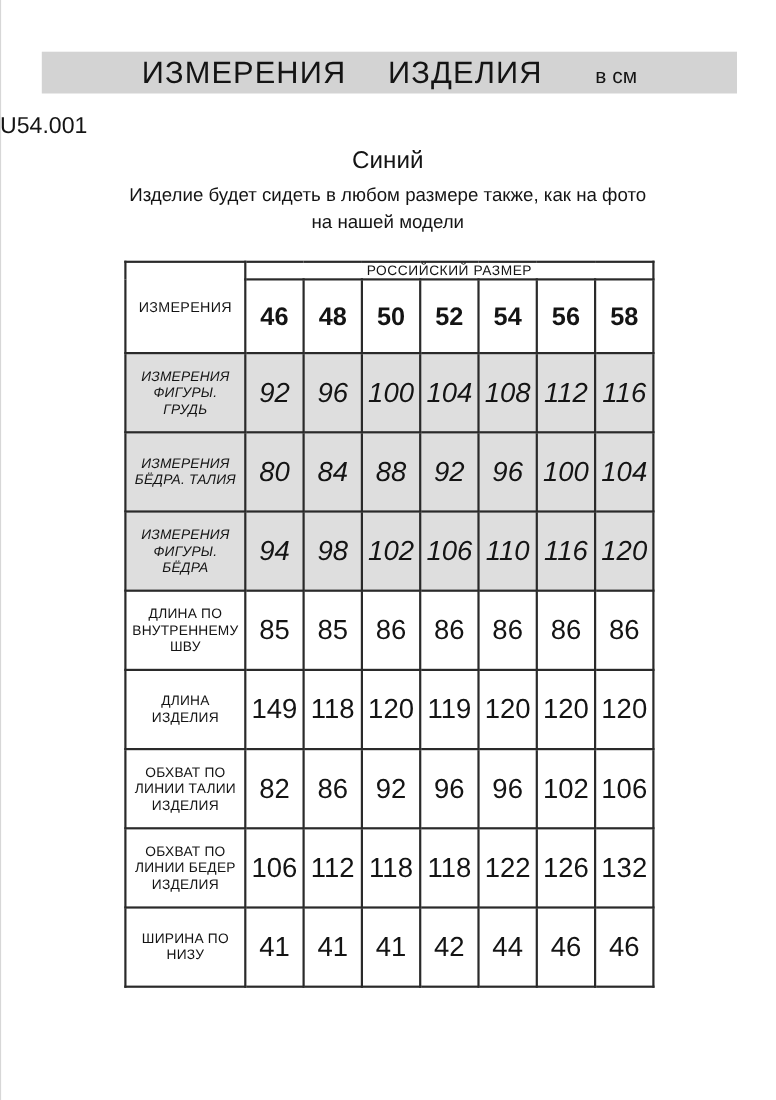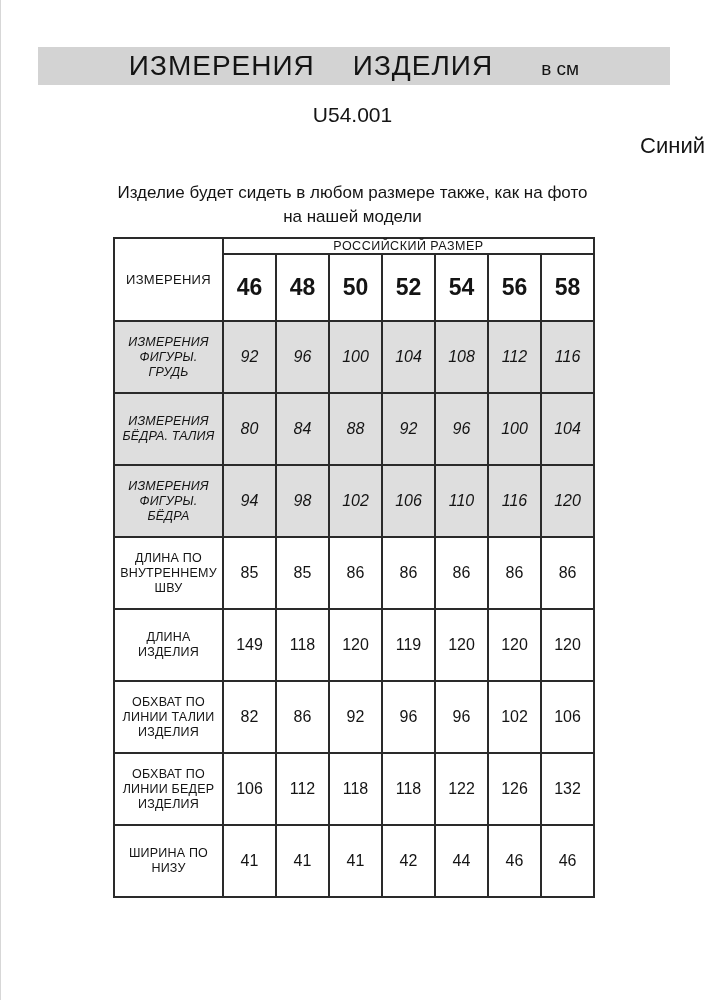--- a/index.html
+++ b/index.html
@@ -26,32 +26,32 @@
     text-align: center;
     line-height: 37px;
     white-space: nowrap;
   }
   .banner .w1 { font-size: 28px; letter-spacing: 1px; }
   .banner .w2 { font-size: 28px; font-weight: normal; letter-spacing: 1px; margin-left: 38px; }
   .banner .unit { font-size: 19px; margin-left: 48px; }
 
   .article {
     position: absolute; top: 103px; left: 0; width: 100%;
-    text-align: center; font-size: 21px;
+    text-align: left; font-size: 21px;
   }
   .color-name {
     position: absolute; top: 133px; left: 0; width: 100%;
-    text-align: right; font-size: 22px;
+    text-align: center; font-size: 22px;
   }
   .note {
     position: absolute; top: 166px; left: 50%;
     transform: translateX(-50%);
     width: 490px;
     text-align: center;
-    font-size: 17px; line-height: 24px; margin-top: 15px;
+    font-size: 17px; line-height: 24px;
   }
 
   
   table.size-table {
     position: absolute; left: 113px; top: 237px;
     width: 480px;
     border-collapse: collapse;
     table-layout: fixed;
   }
   .size-table td, .size-table th {
@@ -69,21 +69,21 @@
   tr.r-sizes { height: 67px; }
   tr.r-sizes td { font-size: 23px; font-weight: bold; }
   th.corner { font-size: 13px; letter-spacing: 0.3px; }
 
   tr.r-data { height: 72px; }
   tr.r-data td.label {
     font-size: 12.5px; line-height: 15px;
     padding: 2px 3px;
     letter-spacing: 0.2px;
   }
-  tr.r-data td.val { font-size: 16px; }
+  tr.r-data td.val { font-size: 25px; }
   tr.fig { background: #dedede; border-radius: 28px; }
   tr.fig td { font-style: italic; }
 </style>
 </head>
 <body>
 
 <div class="page-edge"></div>
 
 <div class="banner">
   <span class="w1">ИЗМЕРЕНИЯ</span><span class="w2">ИЗДЕЛИЯ</span><span class="unit">в см</span>

